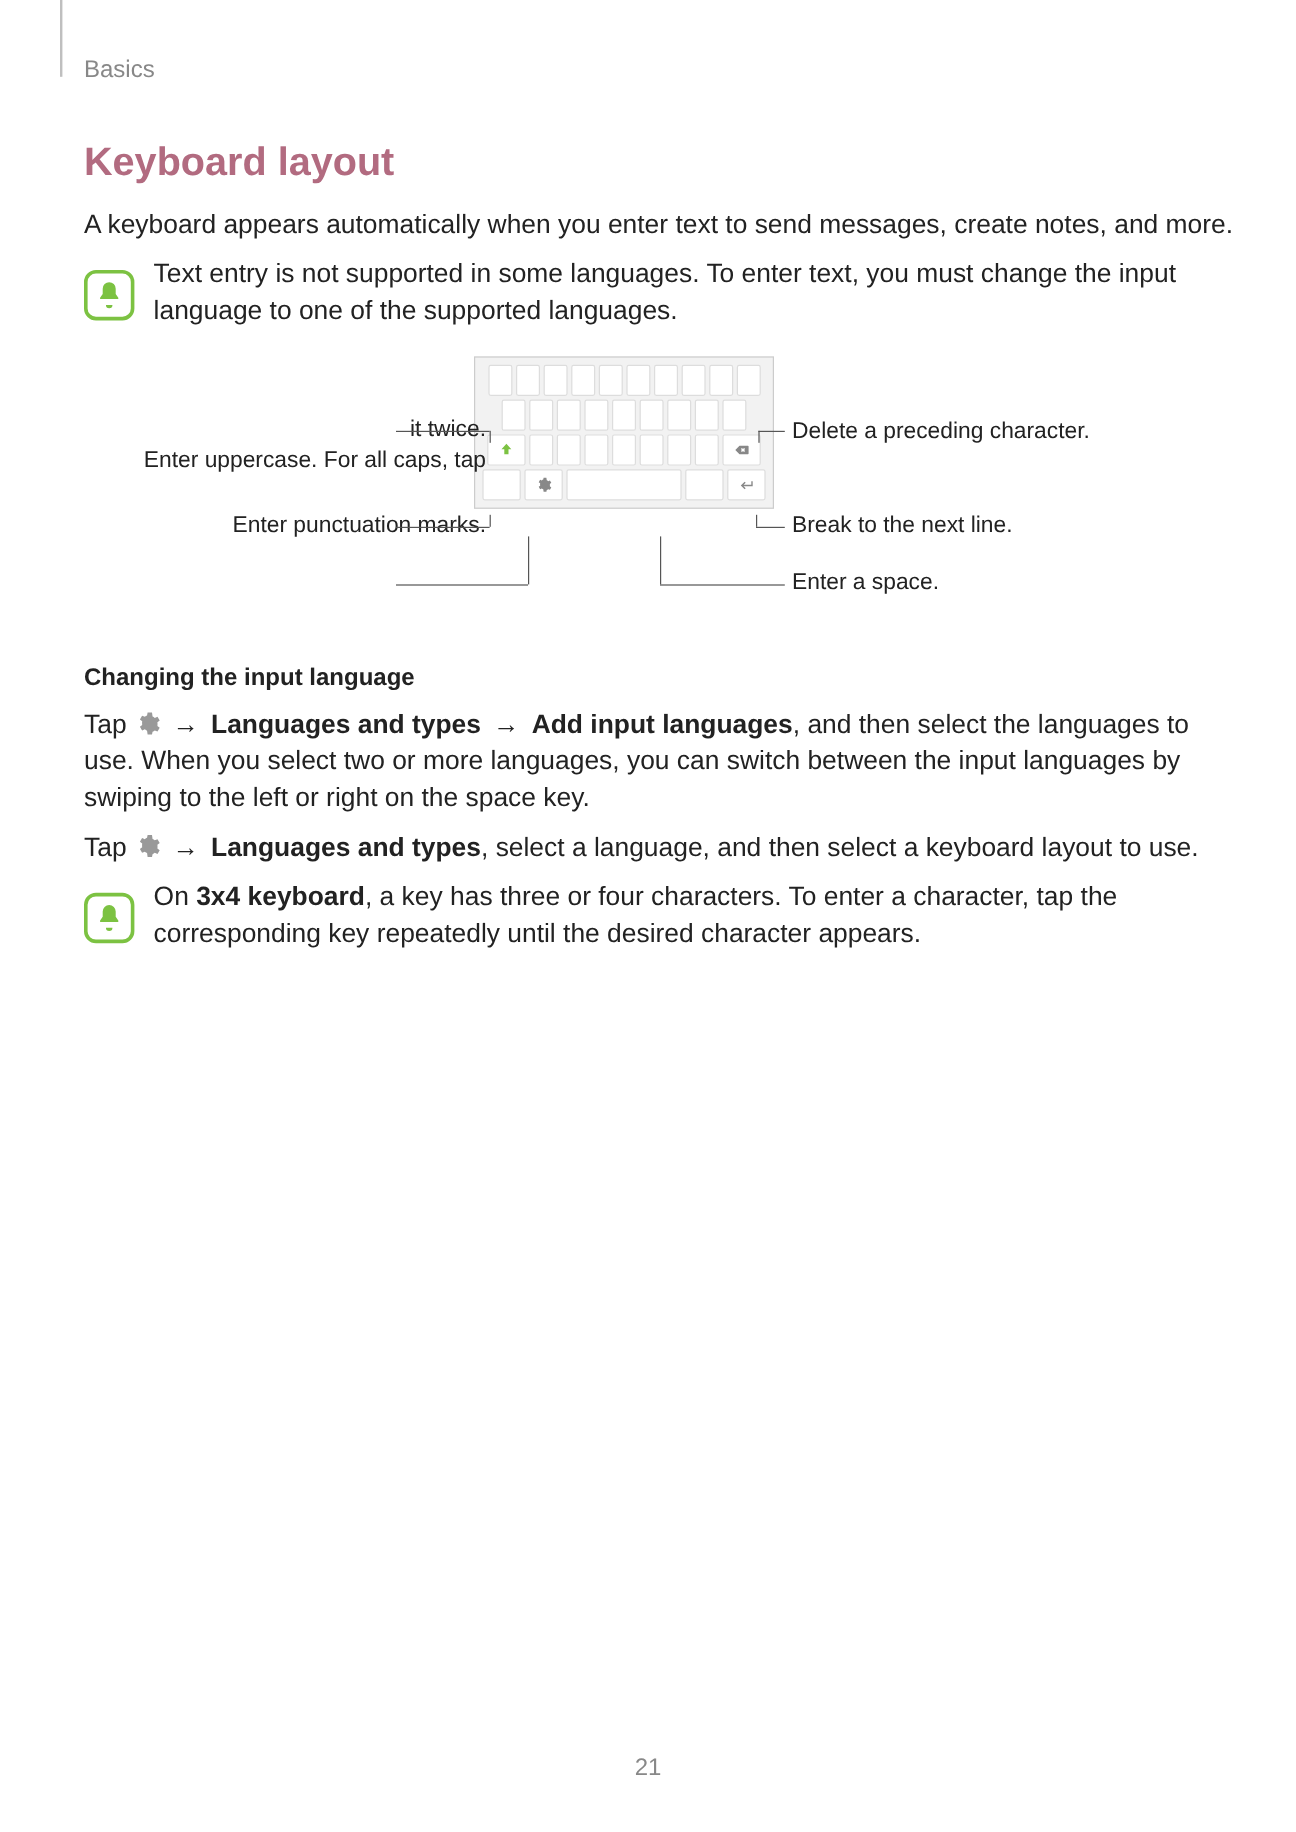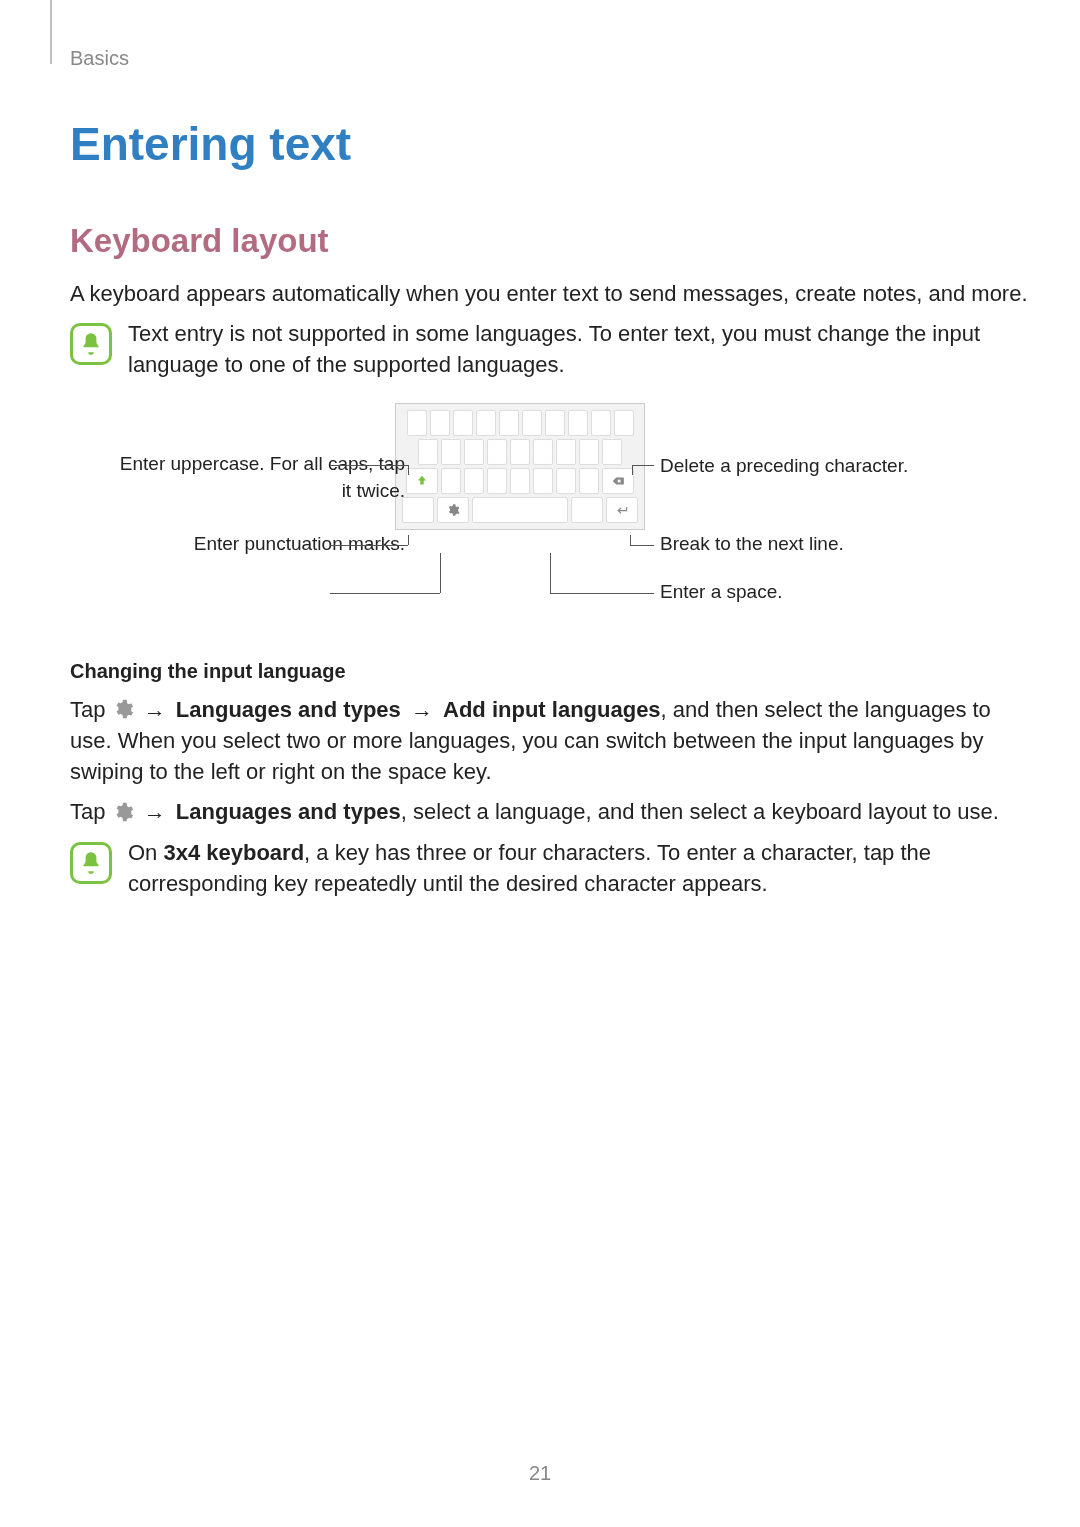--- a/index.html
+++ b/index.html
@@ -40,21 +40,21 @@
     margin-bottom: 14px;
   }
   h3.minor {
     color: #222;
     font-weight: 700;
     font-size: 20px;
     margin-top: 34px;
     margin-bottom: 10px;
   }
   p.body { margin-bottom: 10px; }
-  .note-block { display:flex; align-items:flex-start; gap:16px; margin-top:8px; margin-bottom:18px;}
+  .note-block { display:flex; align-items:center; gap:16px; margin-top:8px; margin-bottom:18px;}
   .note-icon {
     width: 42px; height: 42px; flex:0 0 42px;
     border: 3px solid #7cc242; border-radius: 10px;
     display:flex; align-items:center; justify-content:center;
     position:relative; margin-top:4px;
   }
   .note-icon svg { width:26px; height:26px; }
   .note-text { flex:1; }
   .bold { font-weight:700; }
   .inline-gear {
@@ -104,21 +104,20 @@
     width:0; height:10px; border-left:1.5px solid #555;
   }
 </style>
 </head>
 <body>
 
 <div class="header-rule"></div>
 <div class="page">
   <div class="breadcrumb">Basics</div>
 
-  <h1 class="main">Entering text</h1>
 
   <h2 class="sub">Keyboard layout</h2>
 
   <p class="body">A keyboard appears automatically when you enter text to send messages, create notes, and more.</p>
 
   <div class="note-block">
     <div class="note-icon">
       <svg viewBox="0 0 24 24">
           <path fill="#7cc242" d="M12 2a5 5 0 0 0-5 5v4l-2 3v1h14v-1l-2-3V7a5 5 0 0 0-5-5zm0 20a2.5 2.5 0 0 0 2.5-2.5h-5A2.5 2.5 0 0 0 12 22z"></path>
         </svg>
@@ -182,22 +181,22 @@
         <div class="key w15">
             <svg viewBox="0 0 24 24">
               <path fill="#888" d="M19 7v5H8l3-3-1.5-1.5L4 13l5.5 5.5L11 17l-3-3h13V7z"></path>
             </svg>
           </div>
       </div>
     </div>
 
     <div class="callout left" style="left:0; top:48px; width:335px;">
       <div style="text-align:right;">
+        <div>it twice.</div>
         <div>Enter uppercase. For all caps, tap</div>
-        <div>it twice.</div>
       </div>
     </div>
     <div style="position:absolute;left:260px;top:62px;width:78px;" class="callout-line"></div>
     <div style="position:absolute;left:338px;top:62px;" class="callout-tick"></div>
 
     <div class="callout left" style="left:0; top:128px; width:335px;">
       <div style="flex:1">Enter punctuation marks.</div>
     </div>
     <div style="position:absolute;left:260px;top:142px;width:78px;" class="callout-line"></div>
     <div style="position:absolute;left:338px;top:132px;height:10px;" class="callout-tick"></div>

